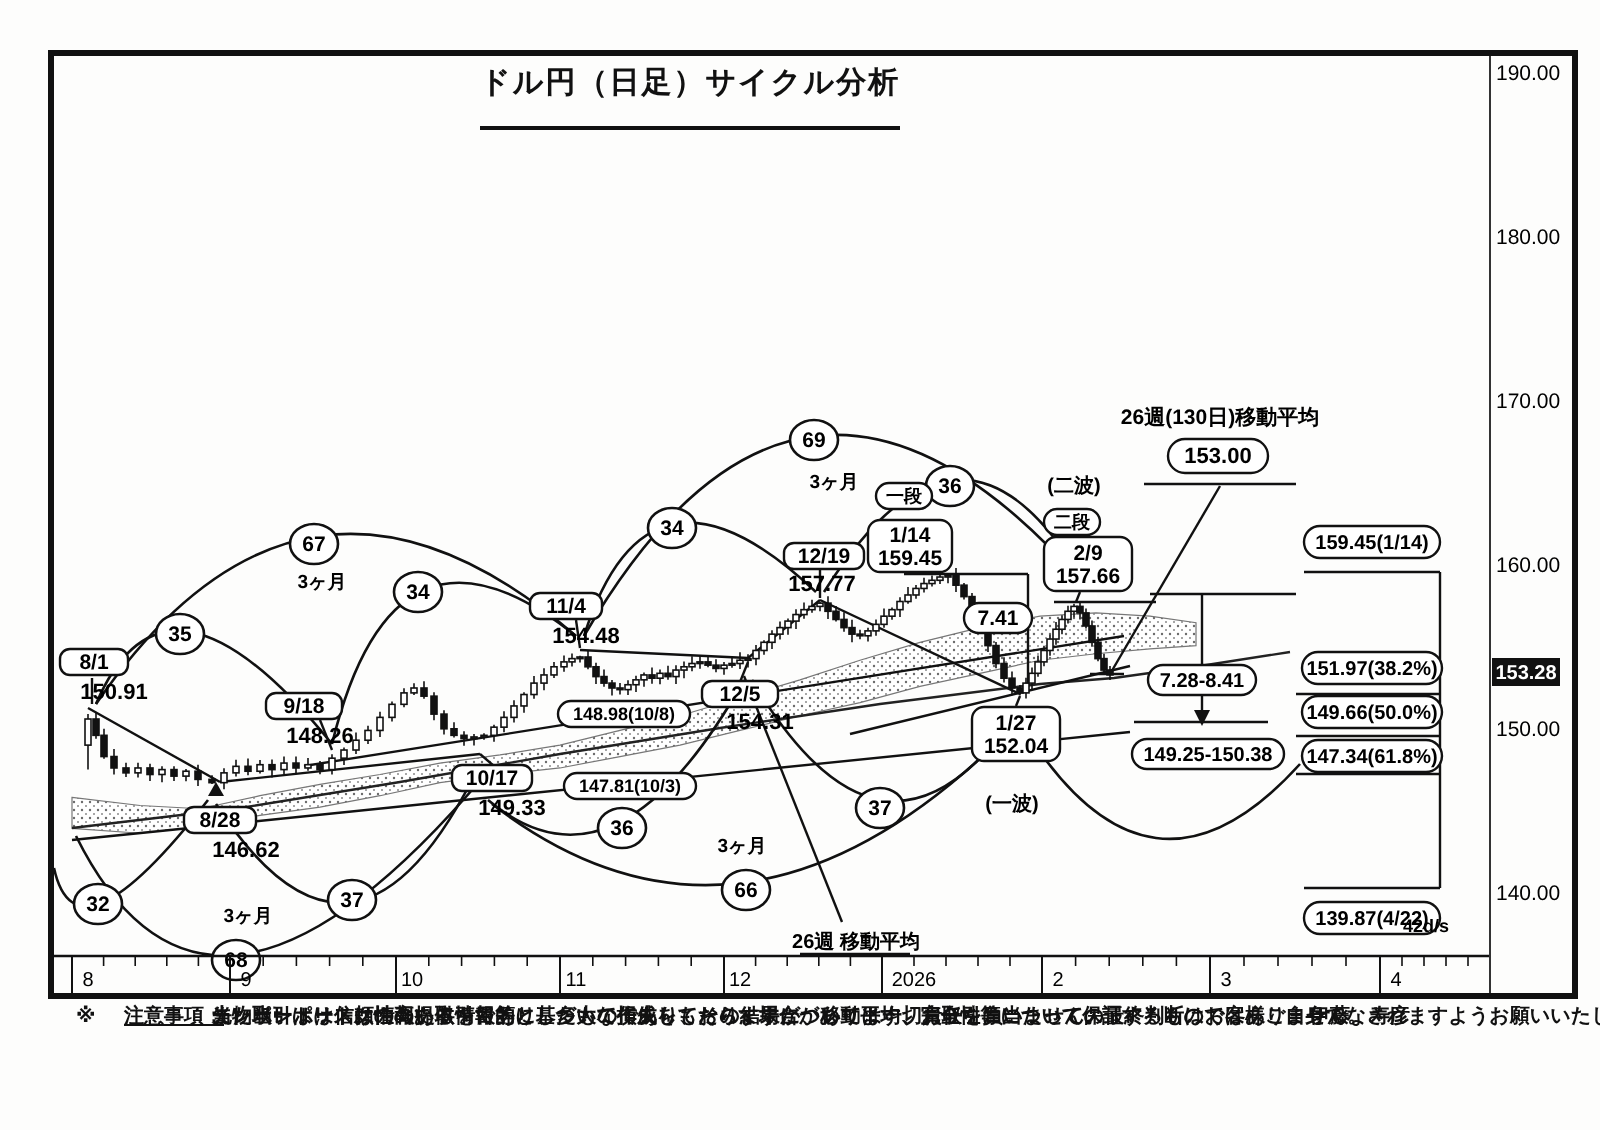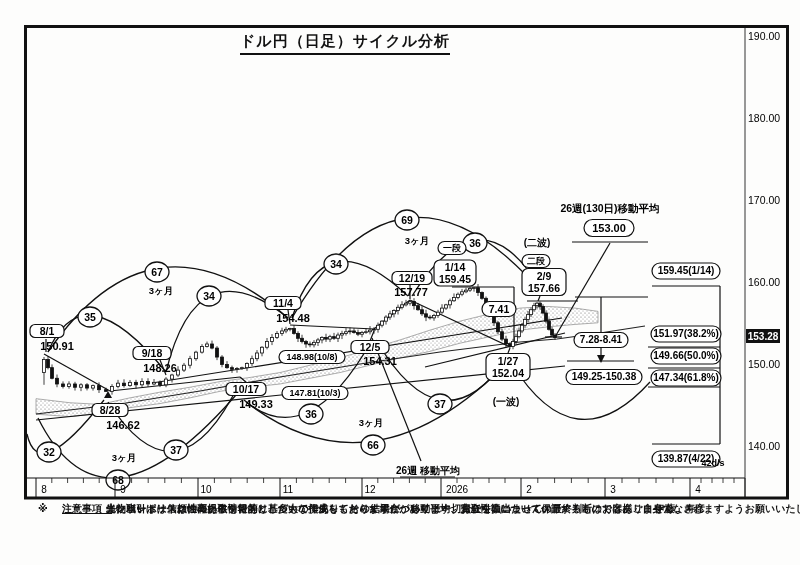--- a/index.html
+++ b/index.html
@@ -1,19 +1,19 @@
 <!DOCTYPE html>
 <html><head>
 <meta charset="utf-8">
 <style>
   html,body{margin:0;padding:0;background:#fff;}
   .page{position:relative;width:800px;height:565px;background:#fdfdfc;overflow:hidden;
         font-family:"Liberation Sans","DejaVu Sans",sans-serif;color:#111;}
   .title{position:absolute;left:240px;top:32px;font-size:15px;font-weight:bold;
-         letter-spacing:1px;border-bottom:2px solid #111;padding-bottom:2px;}
+         letter-spacing:1px;border-bottom:2px solid #111;padding-bottom:12px;}
   svg{position:absolute;left:0;top:0;}
   .notes{position:absolute;left:0;top:502px;width:800px;font-size:10px;font-weight:bold;line-height:13.5px;}
   .notes .row{position:relative;white-space:nowrap;}
   .n-mark{position:absolute;left:38px;}
   .n-head{position:absolute;left:62px;text-decoration:underline;}
   .n-body{position:absolute;left:106px;}
   .n-sign{position:absolute;left:655px;}
 </style>
 </head>
 <body>

